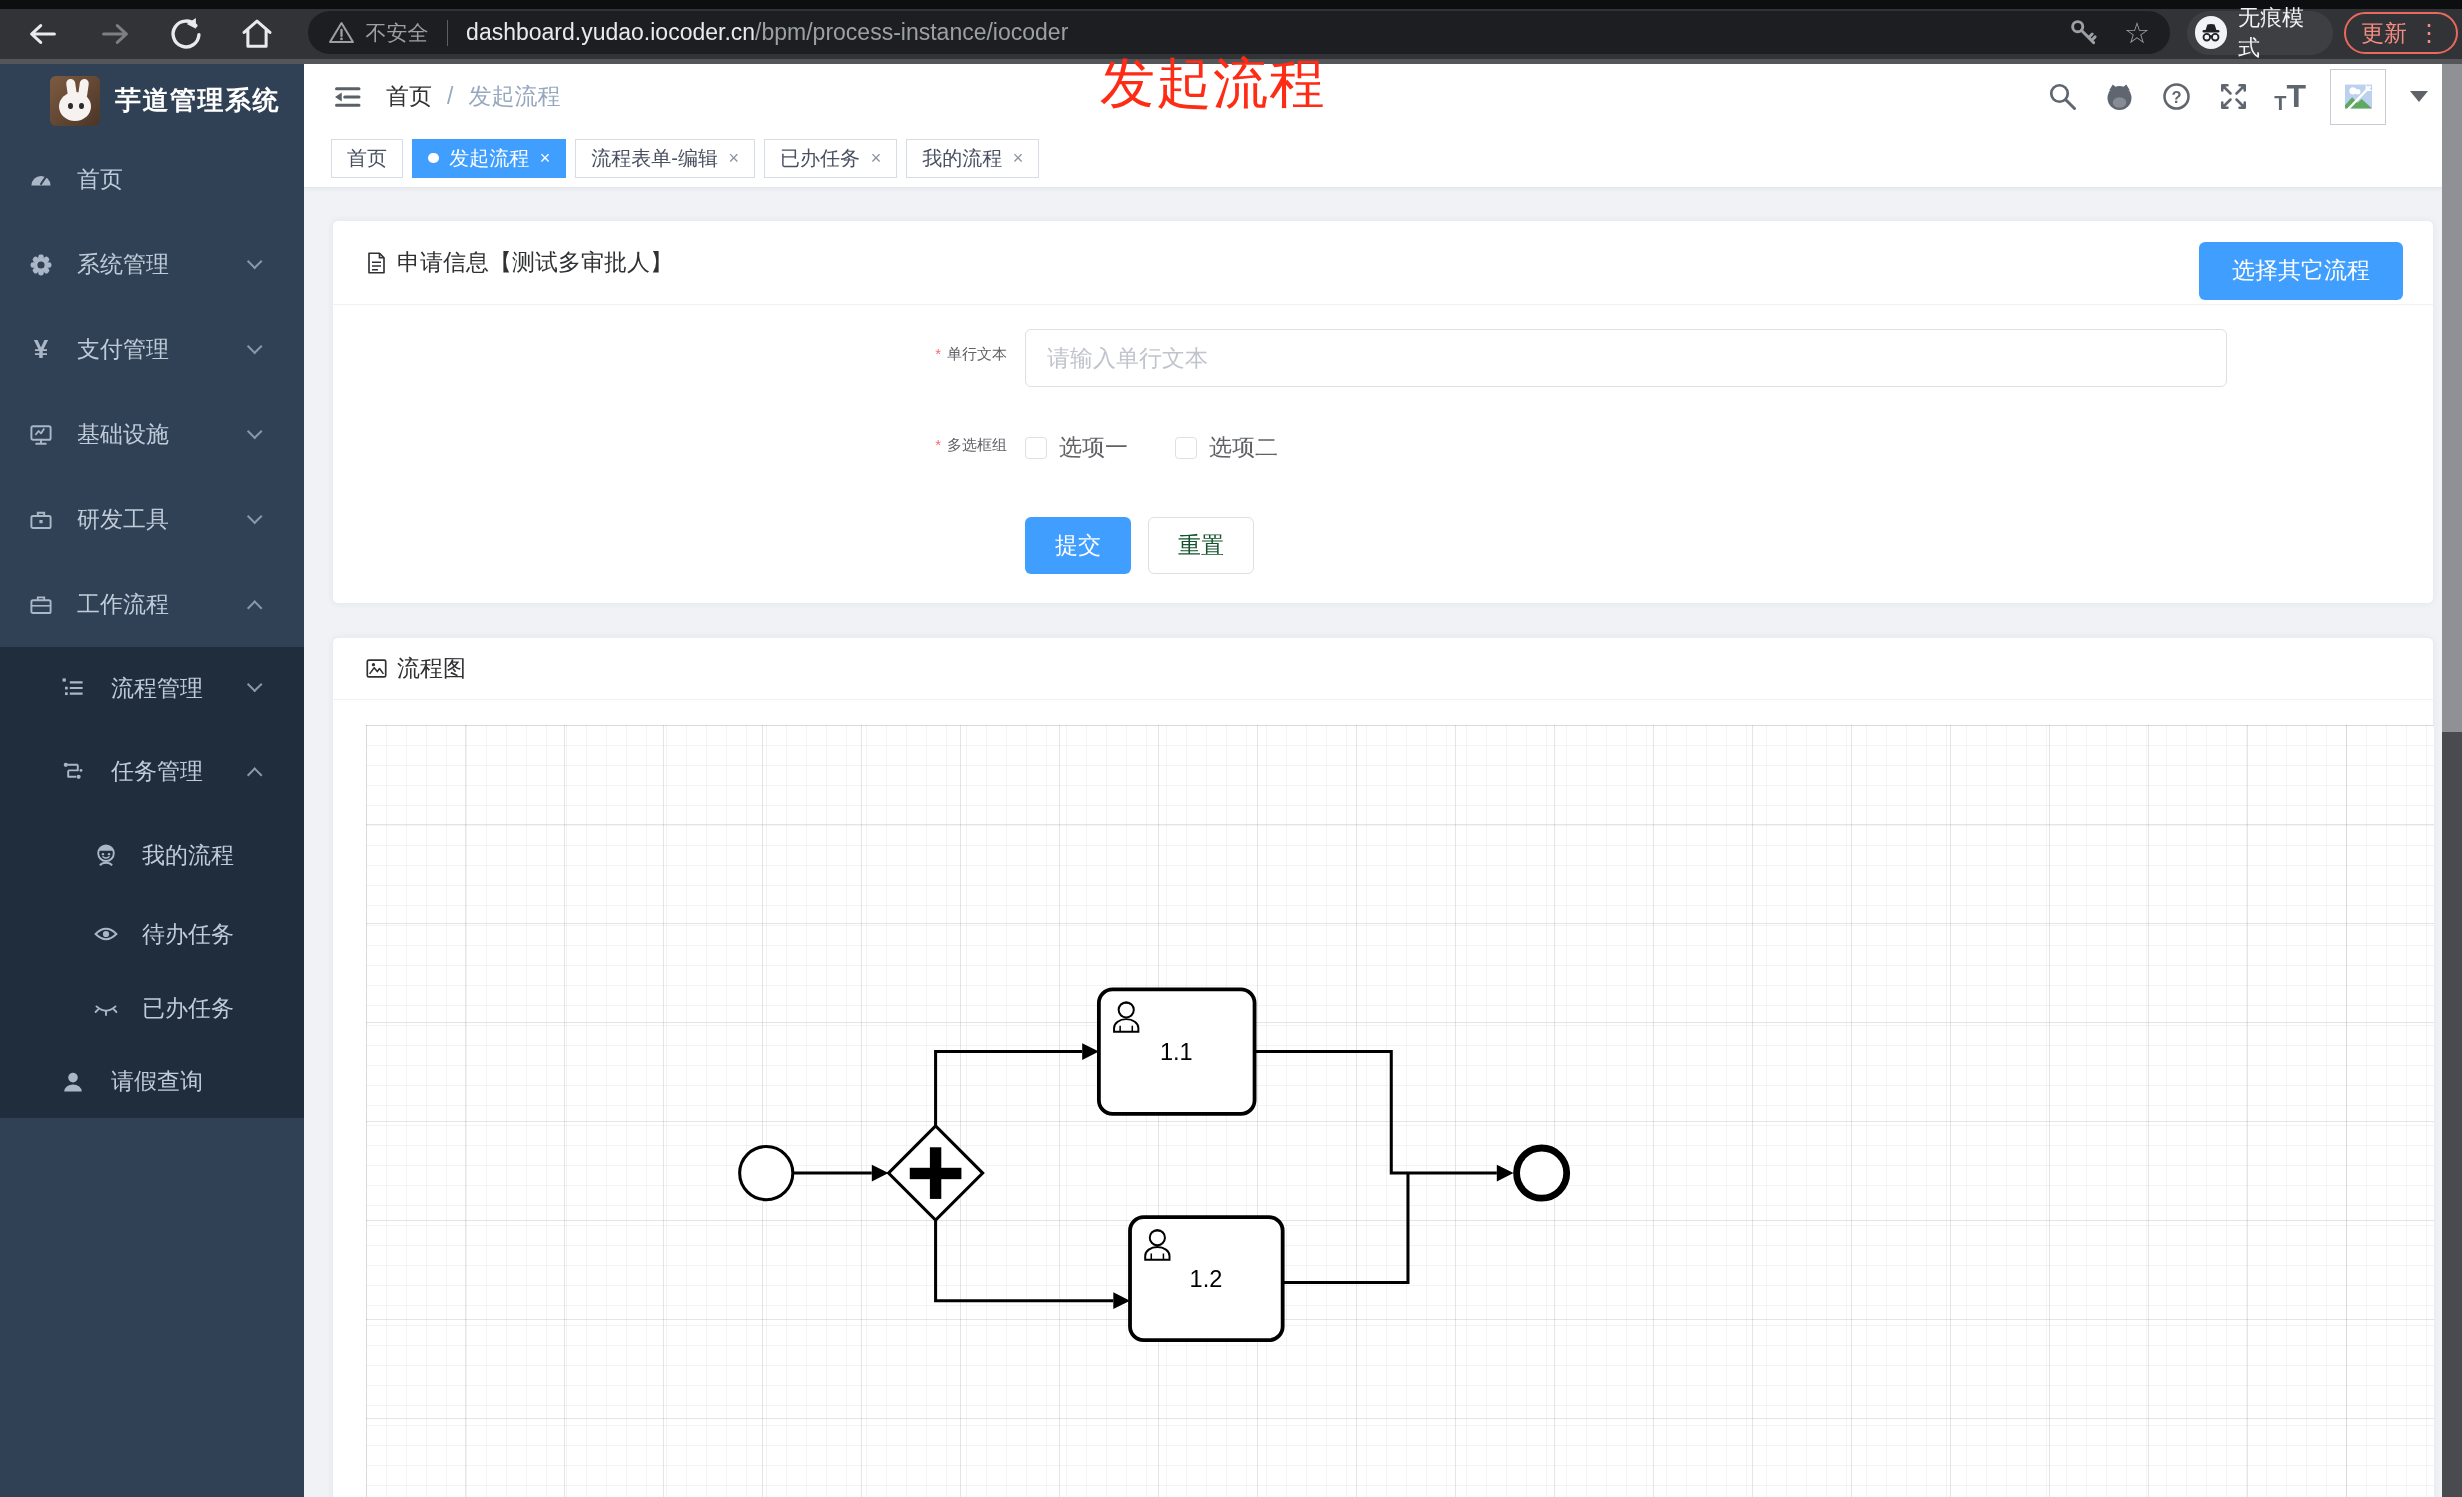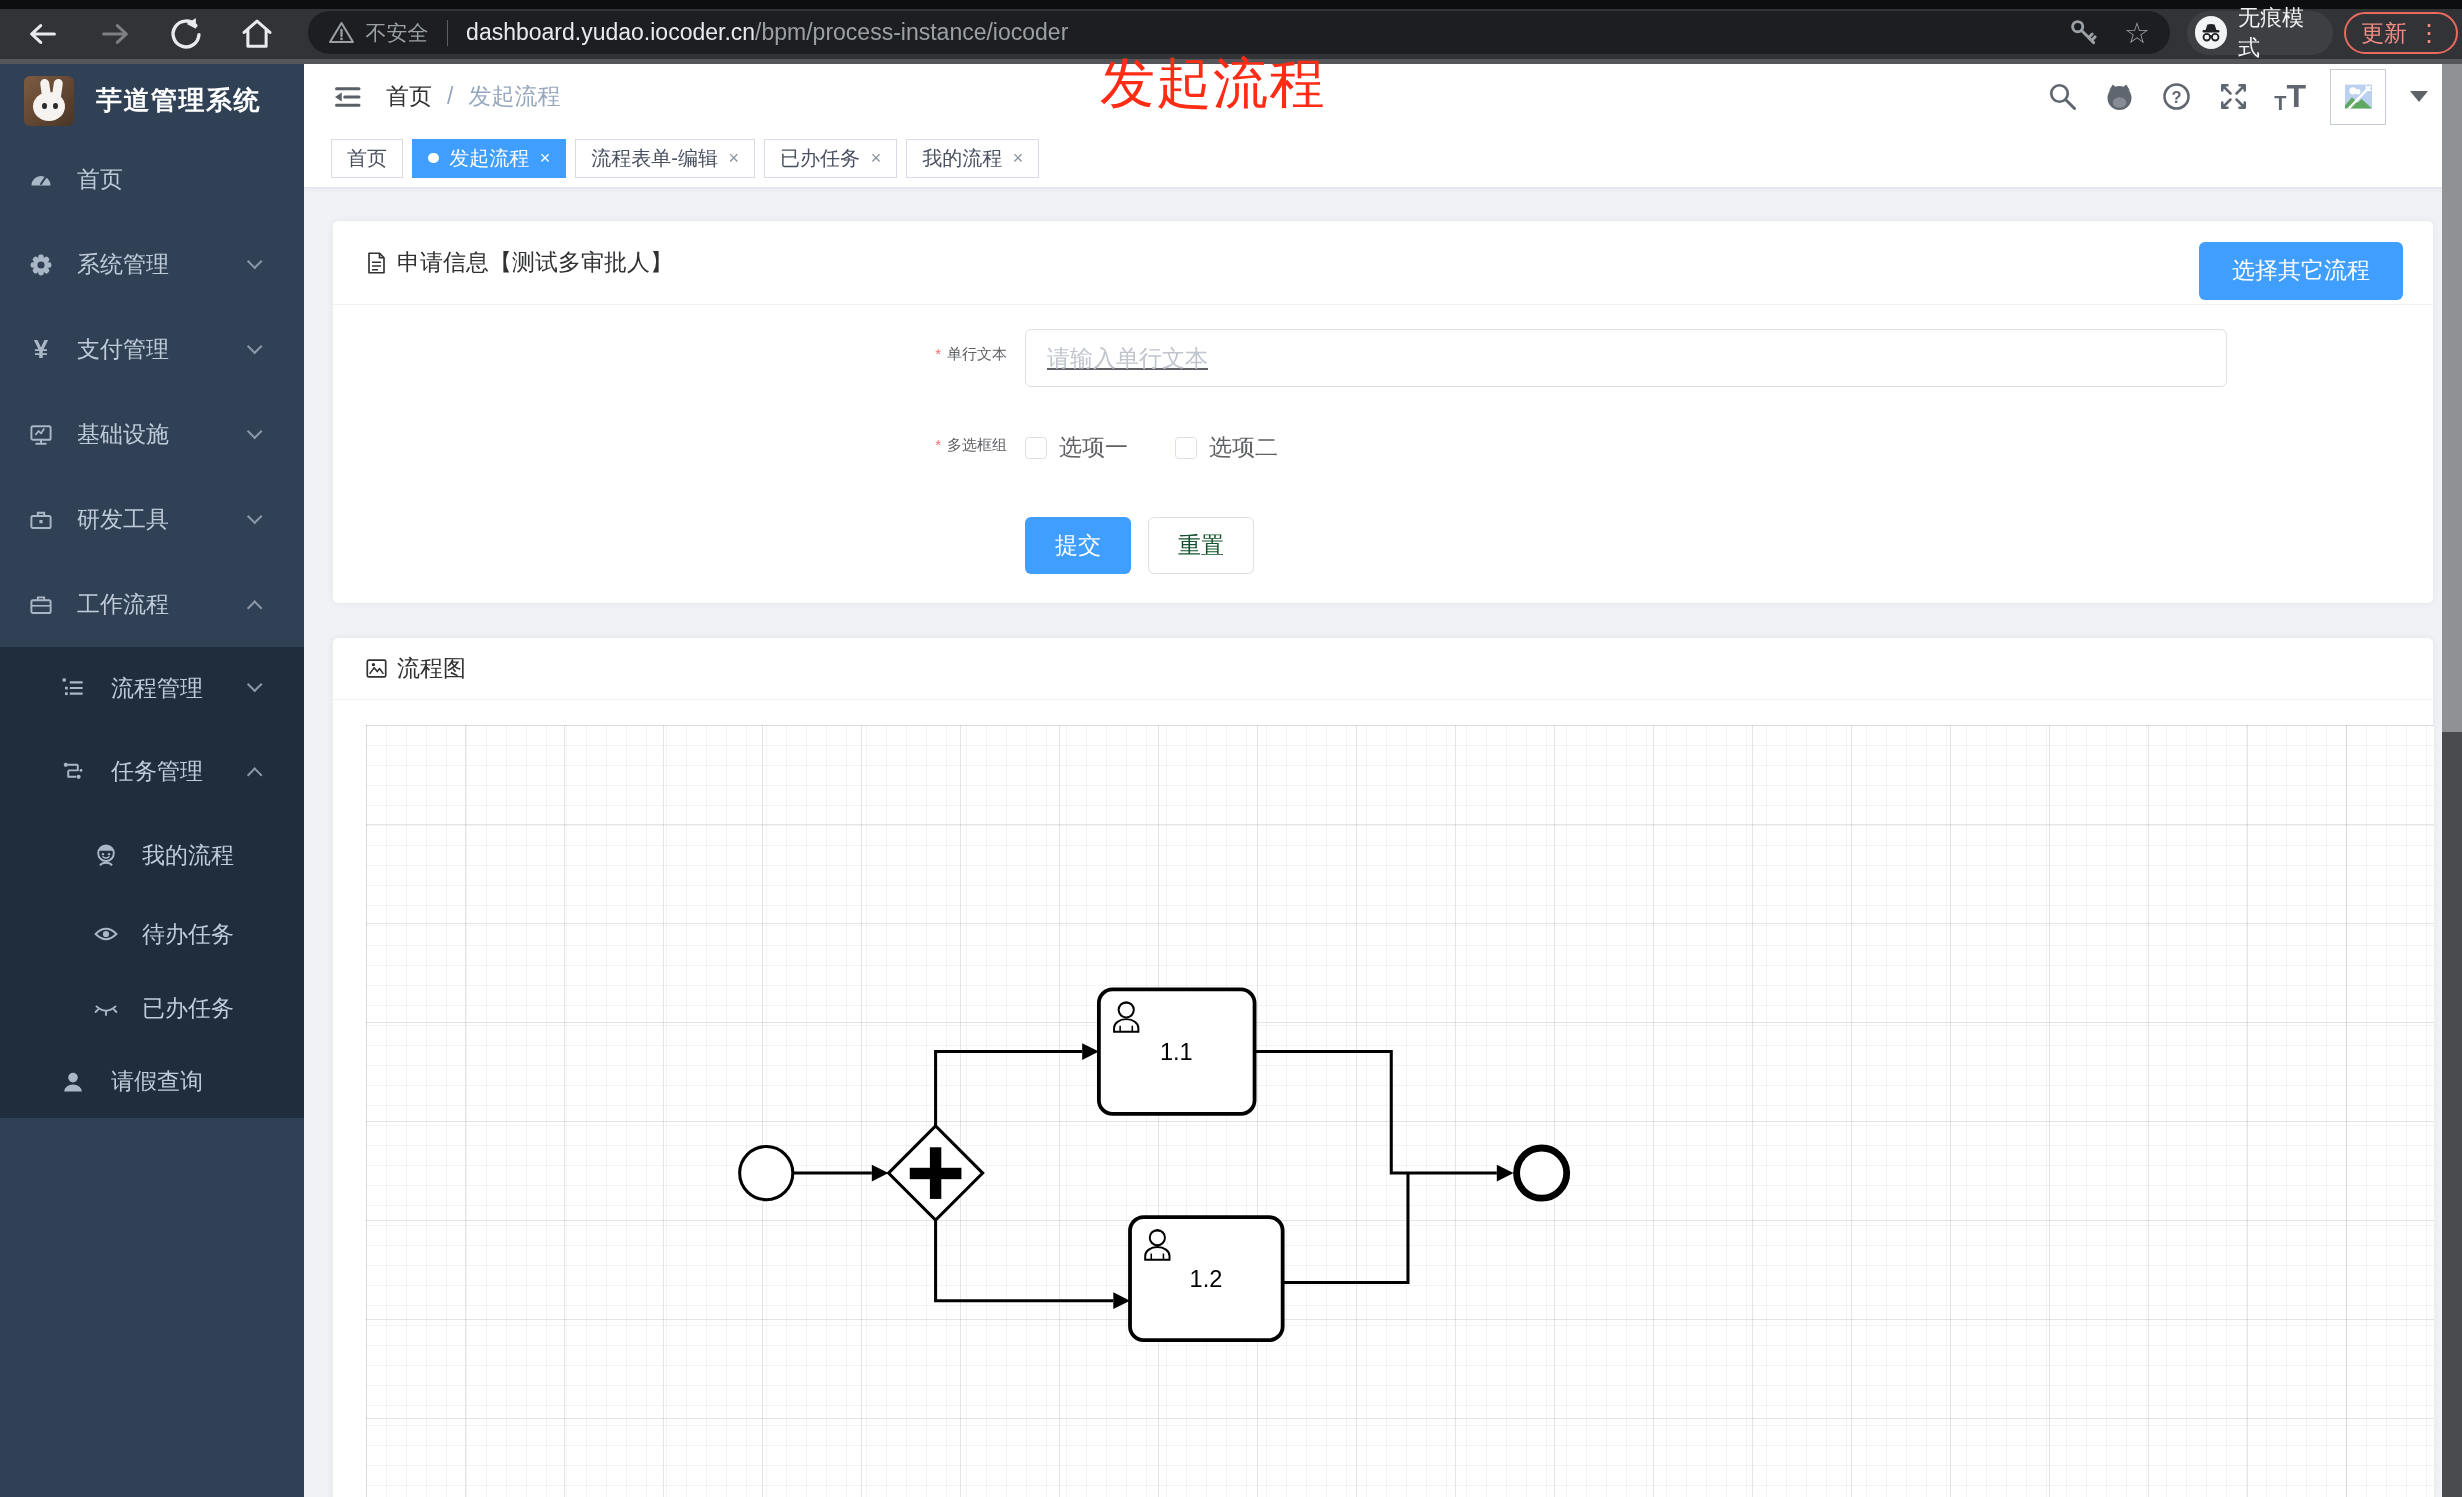--- a/index.html
+++ b/index.html
@@ -25,21 +25,21 @@
   .update-chip { position:absolute; left:2344px; top:12px; width:114px; height:42px; border-radius:21px; border:2.3px solid #e9695e; color:#f28b82; display:flex; align-items:center; justify-content:space-between; padding:0 15px; }
   .update-label { font-size:23px; }
   .kebab { font-size:24px; font-family:"DejaVu Sans",sans-serif; }
 
   
   .scrollbar { position:absolute; right:0; top:64px; width:20px; height:1434px; background:#4a4b4f; z-index:9; }
   .scroll-thumb { position:absolute; left:0; top:0; width:20px; height:668px; background:#8f9194; }
 
   
   .sidebar { position:absolute; left:0; top:64px; width:304px; height:1434px; background:#304156; z-index:5; }
-  .logo-row { height:73px; display:flex; align-items:center; padding-left:24px;gap:7px; }
+  .logo-row { height:73px; display:flex; align-items:center; padding-left:50px; }
   .logo-img { width:50px; height:50px; border-radius:6px; background:linear-gradient(135deg,#7d5b41,#4a3526); position:relative; overflow:hidden; }
   .logo-img .ear1,.logo-img .ear2 { position:absolute; width:9px; height:20px; background:#f5f2ef; border-radius:4.6px; top:3px; }
   .logo-img .ear1 { left:16.7px; transform:rotate(-8deg); }
   .logo-img .ear2 { left:29px; transform:rotate(8deg); }
   .logo-img .head { position:absolute; left:9px; top:16.7px; width:32px; height:29px; background:#f5f2ef; border-radius:50%; }
   .logo-img .eye1,.logo-img .eye2 { position:absolute; width:4.6px; height:6px; background:#2b2b2b; border-radius:50%; top:27px; }
   .logo-img .eye1 { left:18px; } .logo-img .eye2 { left:29px; }
   .logo-title { color:#ffffff; font-size:26px; font-weight:bold; margin-left:15px; letter-spacing:1.5px; }
   .m-item { position:relative; display:flex; align-items:center; color:#bfcbd9; font-size:23px; cursor:pointer; }
   .m-item .mi { flex:0 0 auto; color:#aab7c7; }
@@ -81,21 +81,21 @@
   #card-apply .card-head { height:84px; }
   #card-flow  .card-head { height:62px; }
   .card-head .cic { margin-right:9px; color:#303133; }
   .btn { border:none; border-radius:6px; font-size:23px; cursor:pointer; font-family:inherit; }
   .btn-primary { background:#409eff; color:#fff; }
   .btn-plain { background:#fff; color:#14532d; border:1.5px solid #dcdfe6; }
   .select-other { position:absolute; right:30px; top:20.5px; height:58px; padding:0 33px; }
 
   .f-label { position:absolute; left:0; width:674px; text-align:right; font-size:15px; color:#606266; }
   .req { color:#f56c6c; margin-right:6px; }
-  .f-input { position:absolute; left:692px; top:108px; width:1202px; height:58px; border:1.5px solid #dcdfe6; border-radius:6px; font-size:23px; padding:18px 21px; color:#606266; outline:none; font-family:inherit;text-decoration:underline; }
+  .f-input { position:absolute; left:692px; top:108px; width:1202px; height:58px; border:1.5px solid #dcdfe6; border-radius:6px; font-size:23px; padding:18px 21px; color:#606266; outline:none; font-family:inherit; }
   .f-input::placeholder { color:#c0c4cc; }
   .cb-group { position:absolute; left:692px; top:205px; height:43px; display:flex; align-items:center; }
   .cb-box { width:22px; height:22px; border:1.5px solid #dcdfe6; border-radius:3.8px; background:#fff; cursor:pointer; }
   .cb-label { font-size:23px; color:#606266; margin-left:12px; cursor:pointer; }
   .cb-item + .cb-item { margin-left:47px; }
   .cb-item { display:flex; align-items:center; }
   .submit-btn { position:absolute; left:692px; top:296px; width:106px; height:57px; }
   .reset-btn  { position:absolute; left:815px; top:296px; width:106px; height:57px; }
 
   

